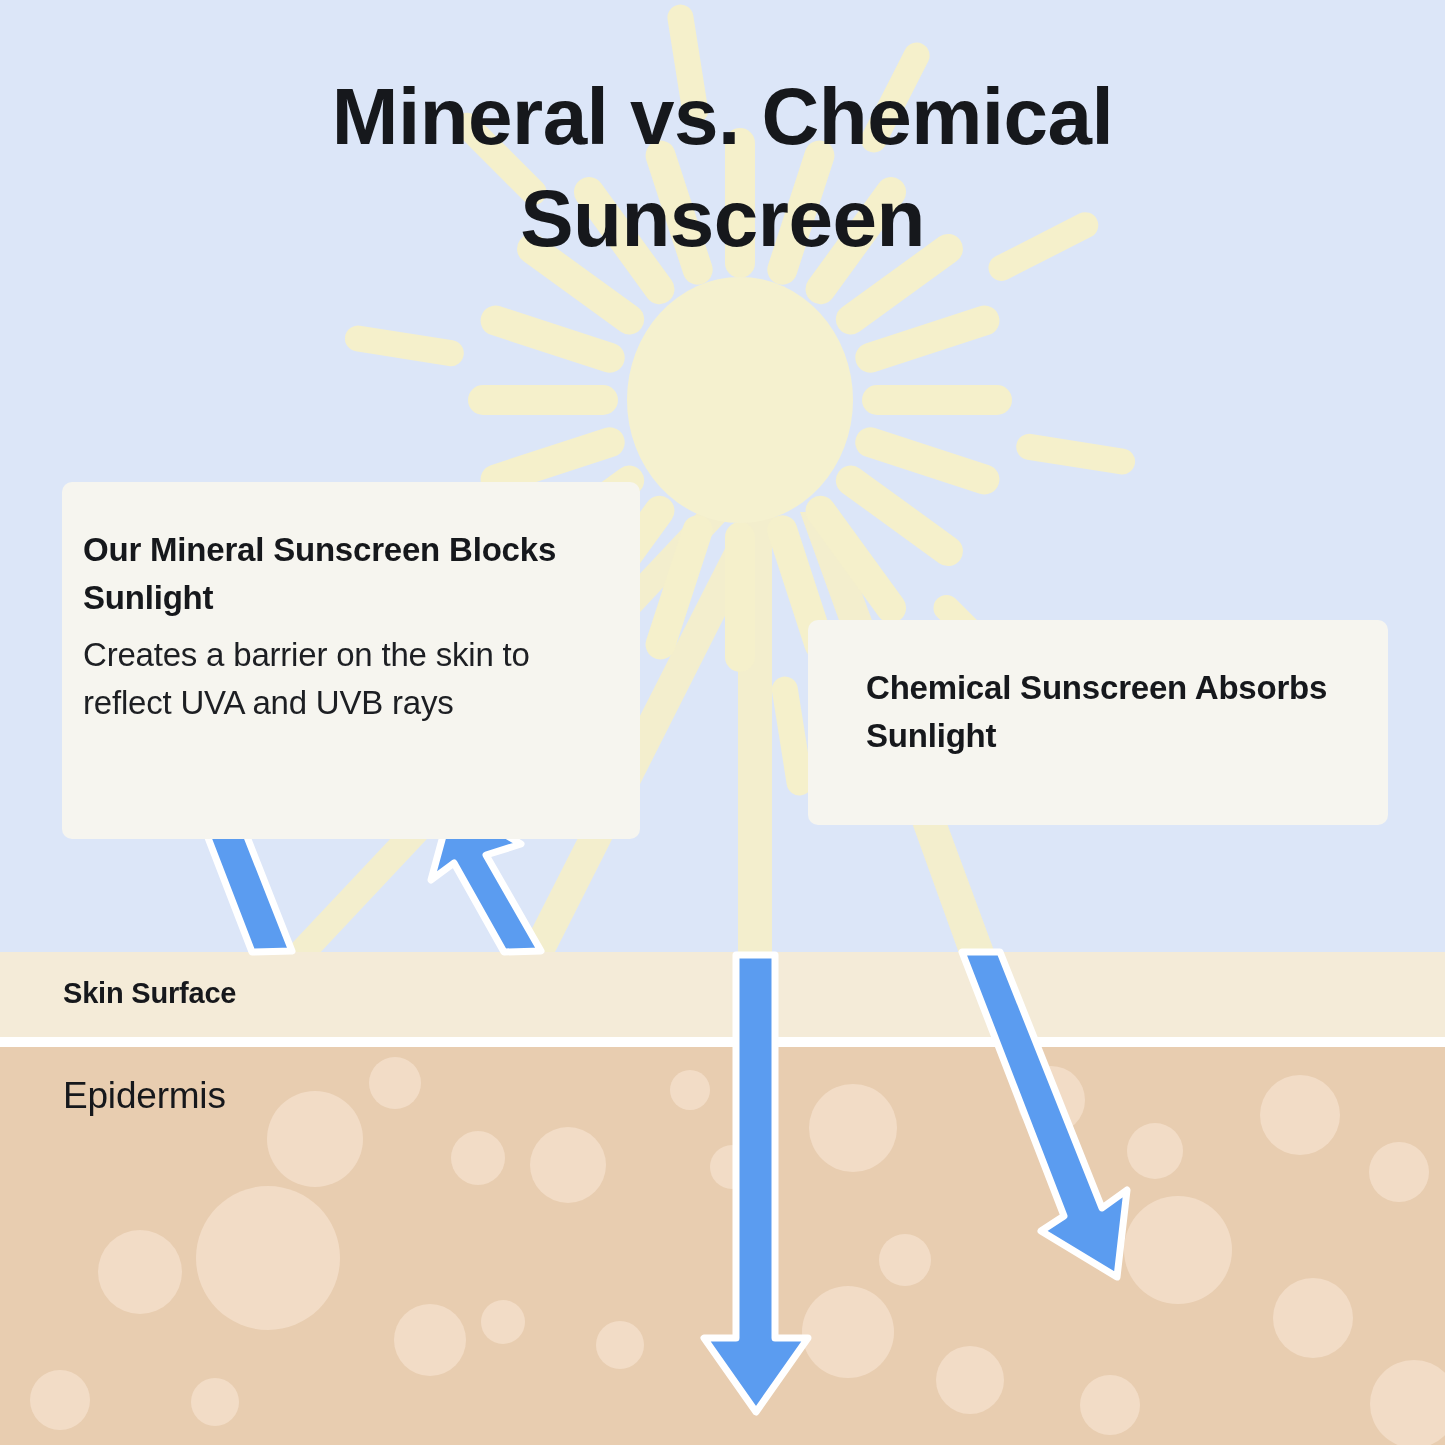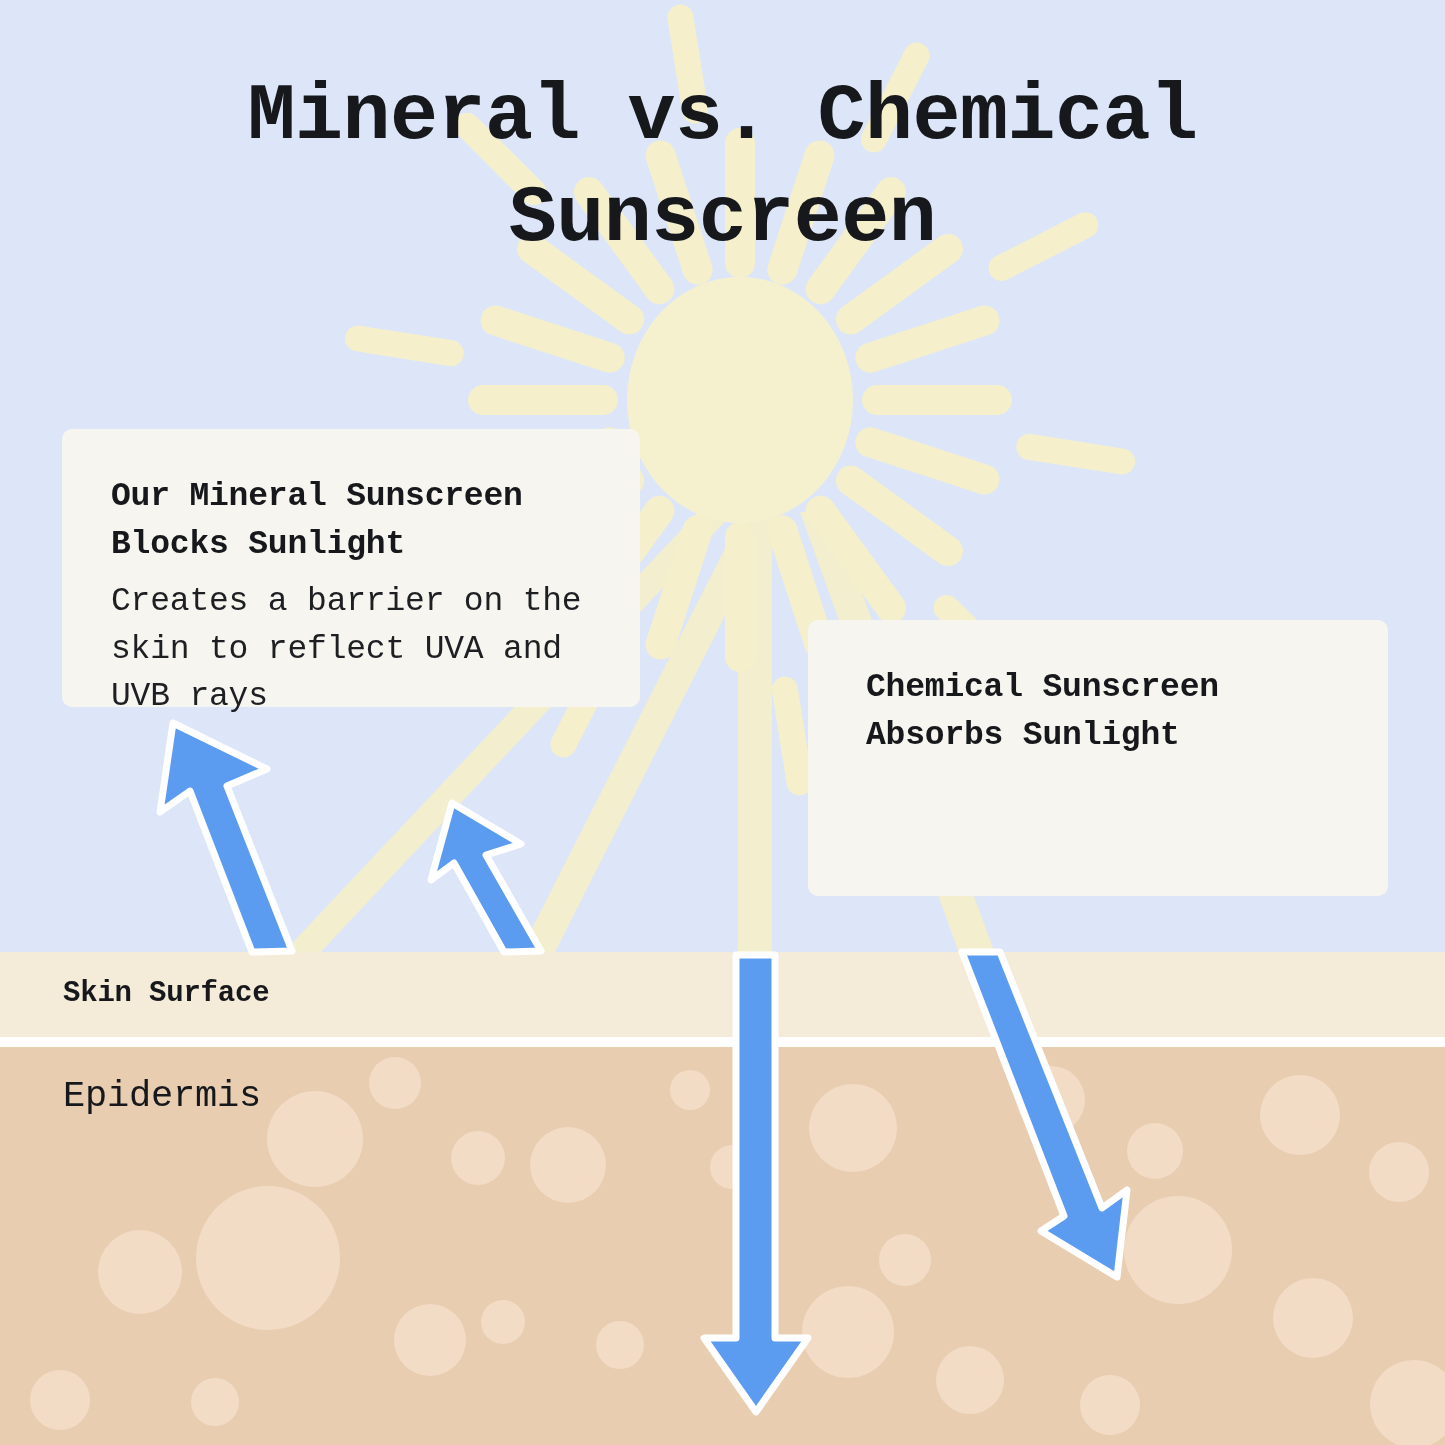--- a/index.html
+++ b/index.html
@@ -5,21 +5,21 @@
   html, body {
     margin: 0;
     padding: 0;
     background: #ffffff;
   }
   #infographic {
     position: relative;
     width: 1445px;
     height: 1445px;
     overflow: hidden;
-    font-family: Liberation Mono, monospace;
+    font-family: Liberation Sans, sans-serif;
     background: #a16207;
   }
   #scene {
     position: absolute;
     inset: 0;
     width: 1445px;
     height: 1445px;
   }
   .overlay-layer {
     position: absolute;
@@ -46,30 +46,30 @@
 
   
   .callout {
     position: absolute;
     background: #f6f5ef;
     border-radius: 10px;
     box-sizing: border-box;
   }
   #callout-mineral {
     left: 62px;
-    top: 429px;
+    top: 482px;
     width: 578px;
-    height: 278px;
-    padding: 44px 34px 0 49px;
+    height: 357px;
+    padding: 44px 34px 0 21px;
   }
   #callout-chemical {
     left: 808px;
     top: 620px;
     width: 580px;
-    height: 276px;
+    height: 205px;
     padding: 44px 30px 0 58px;
   }
   .callout-title {
     font-size: 33px;
     font-weight: 700;
     line-height: 1.46;
     color: #16181c;
     letter-spacing: -0.2px;
   }
   .callout-body {

